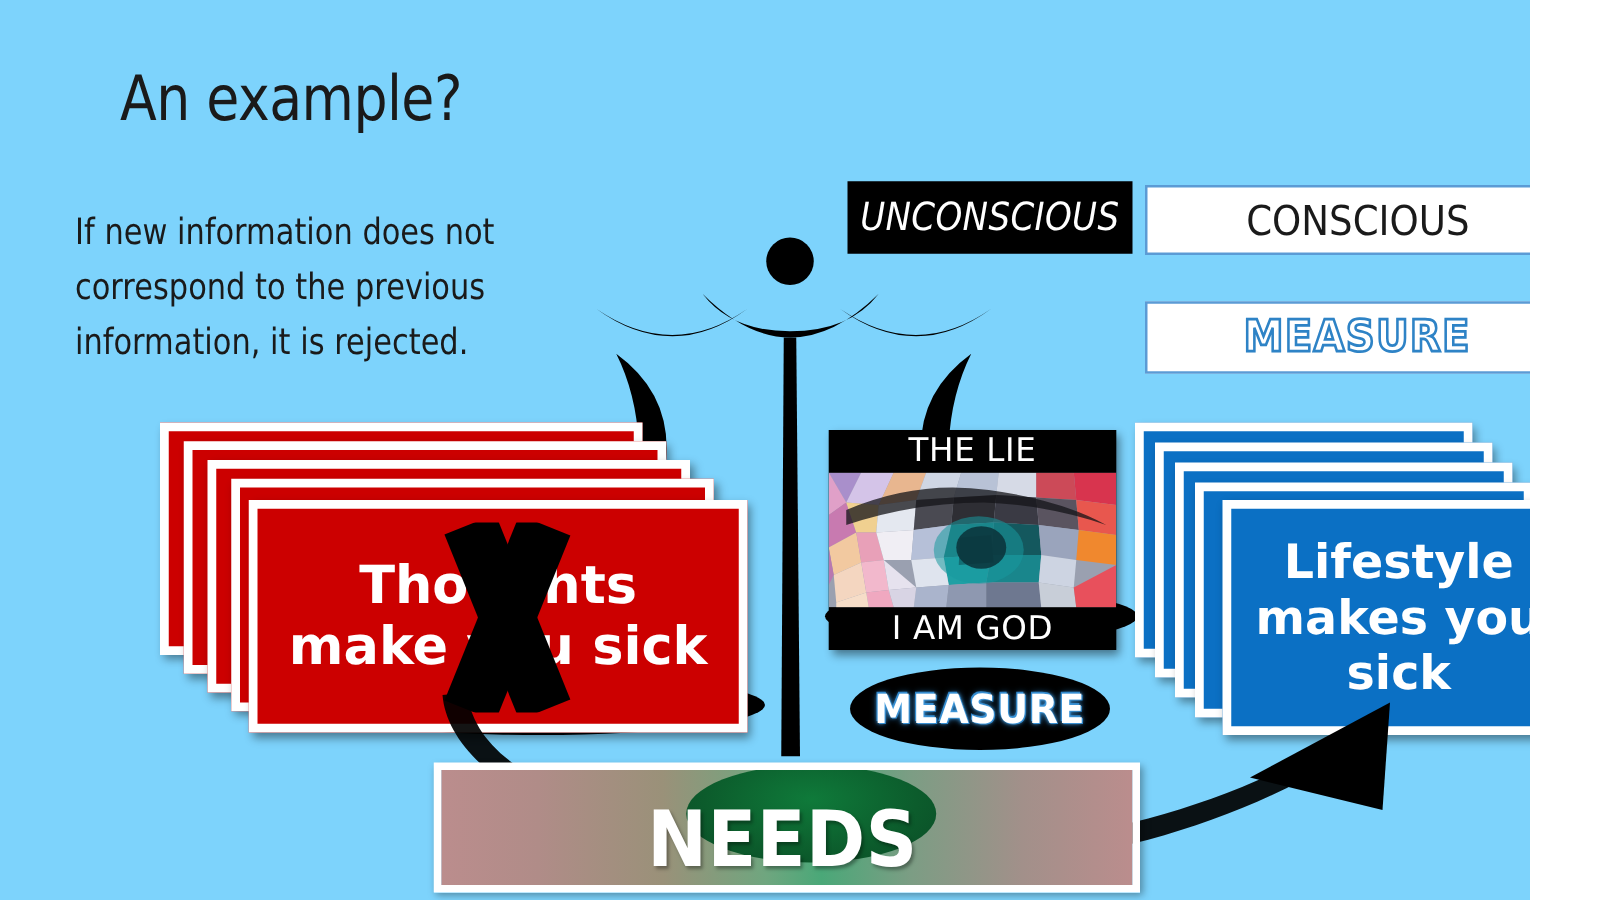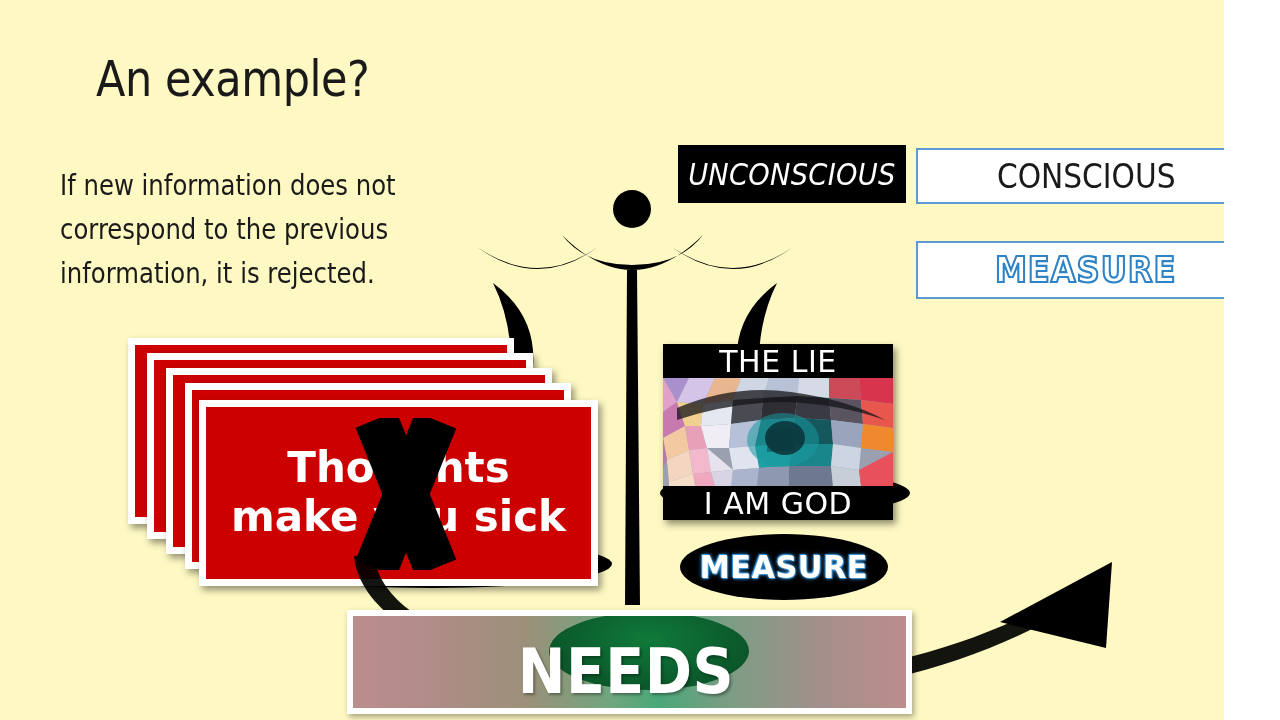--- a/index.html
+++ b/index.html
@@ -8,21 +8,21 @@
     padding: 0;
     background: #ffffff;
   }
   body {
     font-family: "Liberation Sans", sans-serif;
   }
   #slide {
     position: relative;
     width: 1224px;
     height: 720px;
-    background: #fef9c3;
+    background: #7dd3fc;
     overflow: hidden;
   }
 
   
   #page-title {
     position: absolute;
     left: 96px;
     top: 50px;
     font-family: "DejaVu Sans", sans-serif;
     font-size: 50px;
@@ -163,21 +163,21 @@
     overflow: hidden;
   }
   .eye-caption {
     position: absolute;
     left: 0;
     width: 100%;
     height: 34px;
     background: #000000;
     color: #ffffff;
     font-family: "DejaVu Sans", sans-serif;
-    font-size: 30px;
+    font-size: 26px;
     display: flex;
     align-items: center;
     justify-content: center;
     letter-spacing: 0.5px;
     z-index: 3;
   }
   #eye-caption-top    { top: 0; }
   #eye-caption-bottom { bottom: 0; }
   #eye-image {
     position: absolute;
@@ -384,20 +384,29 @@
 
       <path d="M14 30 Q70 6 128 14 Q186 22 222 42 Q176 26 124 24 Q68 24 14 42 Z" fill="#141418" opacity="0.75"></path>
     </svg>
     <div class="eye-caption" id="eye-caption-bottom">I AM GOD</div>
   </div>
 
   <div id="measure-oval">
     <span id="measure-oval-text">MEASURE</span>
   </div>
 
+  <div class="card-stack" id="stack-blue">
+    <div class="card card-blue" style="left:0px; top:0px; width:270px; height:188px;"></div>
+    <div class="card card-blue" style="left:16px; top:16px; width:270px; height:188px;"></div>
+    <div class="card card-blue" style="left:32px; top:32px; width:270px; height:188px;"></div>
+    <div class="card card-blue" style="left:48px; top:48px; width:270px; height:188px;"></div>
+    <div class="card card-blue card-blue-face" style="left:70px; top:62px; width:282px; height:188px;">
+      <span>Lifestyle makes you sick</span>
+    </div>
+  </div>
 
   <svg id="flow-arrow" viewBox="0 0 850 168" xmlns="http://www.w3.org/2000/svg">
     <g>
       <path d="M54 4
                C 58 52, 120 104, 250 130
                C 420 162, 600 146, 742 72
                L 736 58
                C 596 130, 420 142, 256 112
                C 132 88, 78 48, 74 2 Z" fill="#000000" opacity="0.92"></path>
       <polygon points="700,70 812,10 806,96" fill="#000000"></polygon>

